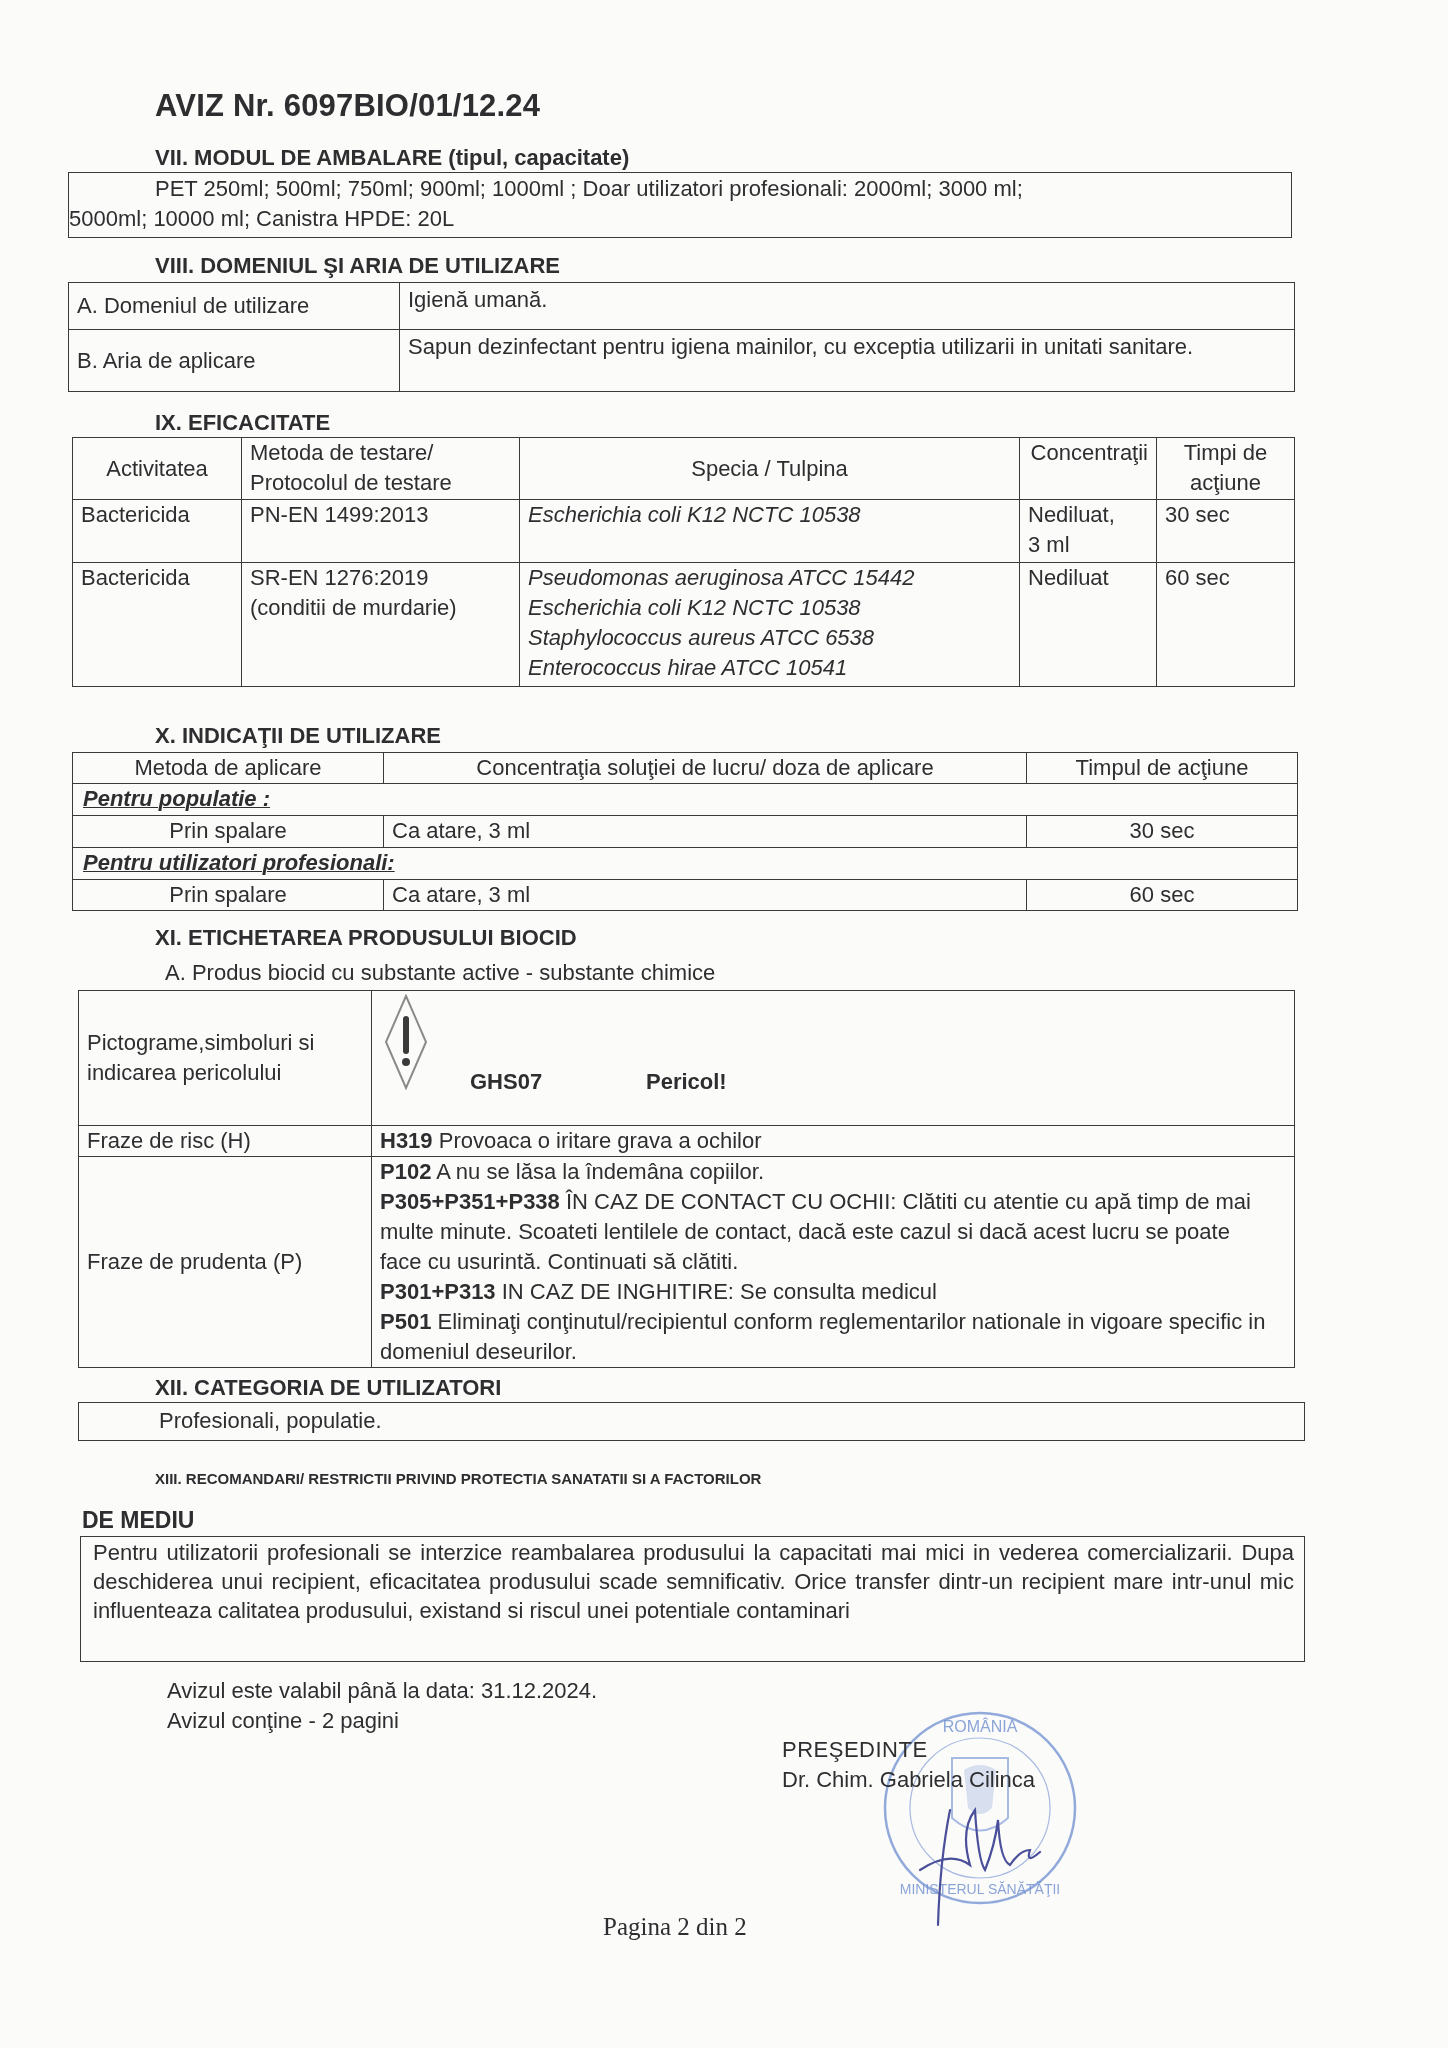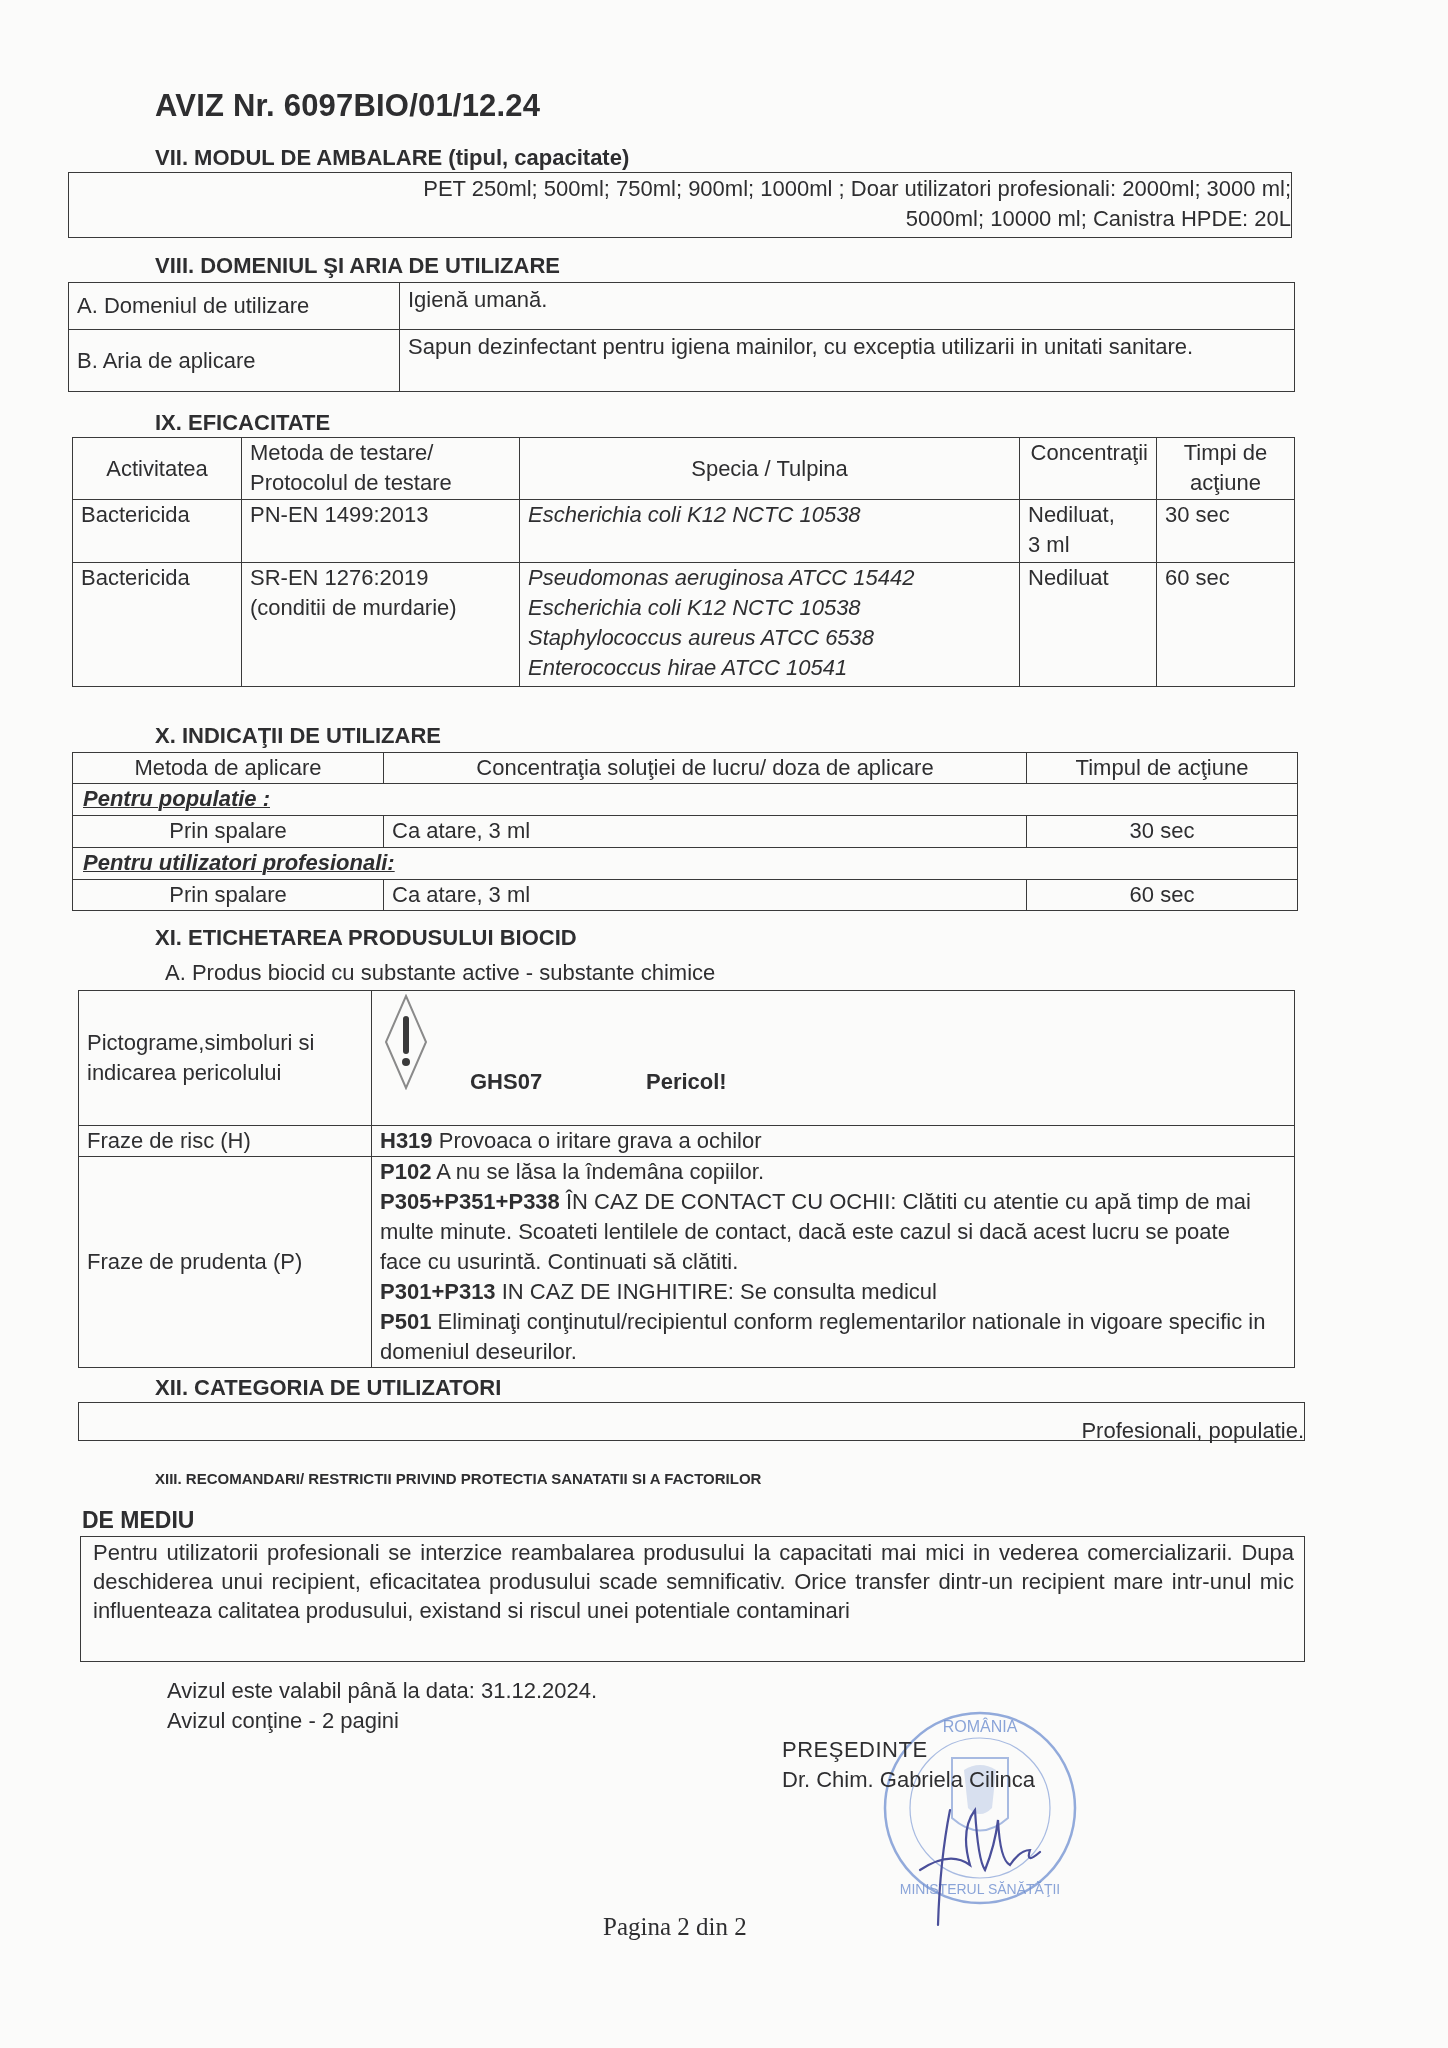--- a/index.html
+++ b/index.html
@@ -5,21 +5,21 @@
   html, body { margin: 0; padding: 0; }
   body {
     width: 1448px; height: 2048px; position: relative; overflow: hidden;
     background: #fbfbfa;
     font-family: "Liberation Sans", "DejaVu Sans", sans-serif;
     color: #2e2e30;
   }
   .abs { position: absolute; }
   .title { left: 155px; top: 88px; font-size: 31px; font-weight: bold; letter-spacing: 0.2px; }
   .sec-h { font-size: 22px; font-weight: bold; }
-  .txt { font-size: 22px; line-height: 30px; text-align: right; }
+  .txt { font-size: 22px; line-height: 30px; }
   table { border-collapse: collapse; position: absolute; }
   td, th { border: 1.5px solid #3a3a3a; font-size: 22px; line-height: 30px; vertical-align: top; padding: 0 8px; font-weight: normal; color: #2e2e30; }
   .box { position: absolute; border: 1.5px solid #3a3a3a; box-sizing: border-box; }
   .center { text-align: center; }
   .it { font-style: italic; }
   .bold-it { font-weight: bold; font-style: italic; }
   .code { font-weight: bold; }
   .vmid { vertical-align: middle; }
   .just { text-align: justify; }
   .serif { font-family: "Liberation Serif", "DejaVu Serif", serif; }
@@ -137,21 +137,21 @@
       <div><span class="code">P305+P351+P338</span><span> ÎN CAZ DE CONTACT CU OCHII: Clătiti cu atentie cu apă timp de mai multe minute. Scoateti lentilele de contact, dacă este cazul si dacă acest lucru se poate face cu usurintă. Continuati să clătiti.</span></div>
       <div><span class="code">P301+P313</span><span> IN CAZ DE INGHITIRE: Se consulta medicul</span></div>
       <div><span class="code">P501</span><span> Eliminaţi conţinutul/recipientul conform reglementarilor nationale in vigoare specific in domeniul deseurilor.</span></div>
     </td>
   </tr>
 </tbody>
   </table>
 
 <div class="abs sec-h" style="left:155px; top:1375px;">XII. CATEGORIA DE UTILIZATORI</div>
 <div class="box" style="left:78px; top:1402px; width:1227px; height:39px;">
-  <div class="txt" style="padding-left:80px; margin-top:13px;">Profesionali, populatie.</div>
+  <div class="txt" style="padding-left:80px; margin-top:3px;">Profesionali, populatie.</div>
 </div>
 
 <div class="abs sec-h" style="left:155px; top:1470px; font-size:15px;">XIII. RECOMANDARI/ RESTRICTII PRIVIND PROTECTIA SANATATII SI A FACTORILOR</div>
 <div class="abs sec-h" style="left:82px; top:1507px; font-size:23px;">DE MEDIU</div>
 <div class="box" style="left:80px; top:1536px; width:1225px; height:126px;">
   <div class="txt just" style="padding:1px 10px 0 12px; line-height:29px;">Pentru utilizatorii profesionali se interzice reambalarea produsului la capacitati mai mici in vederea comercializarii. Dupa deschiderea unui recipient, eficacitatea produsului scade semnificativ. Orice transfer dintr-un recipient mare intr-unul mic influenteaza calitatea produsului, existand si riscul unei potentiale contaminari</div>
 </div>
 
 <div class="abs txt" style="left:167px; top:1676px;">Avizul este valabil până la data: 31.12.2024.</div>
 <div class="abs txt" style="left:167px; top:1706px;">Avizul conţine - 2 pagini</div>

